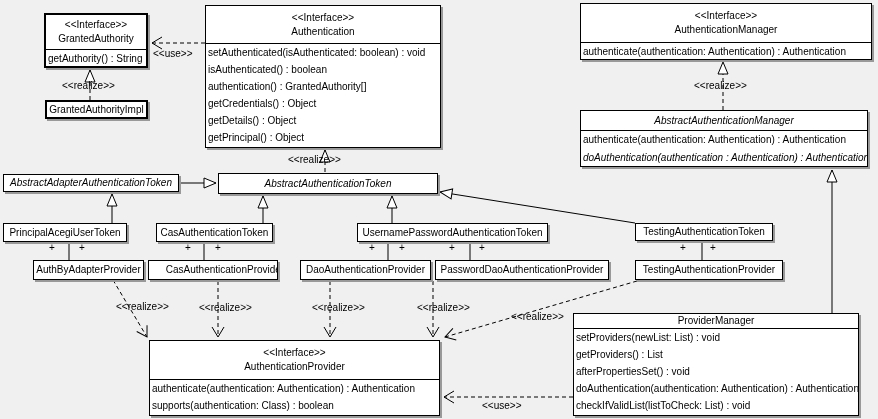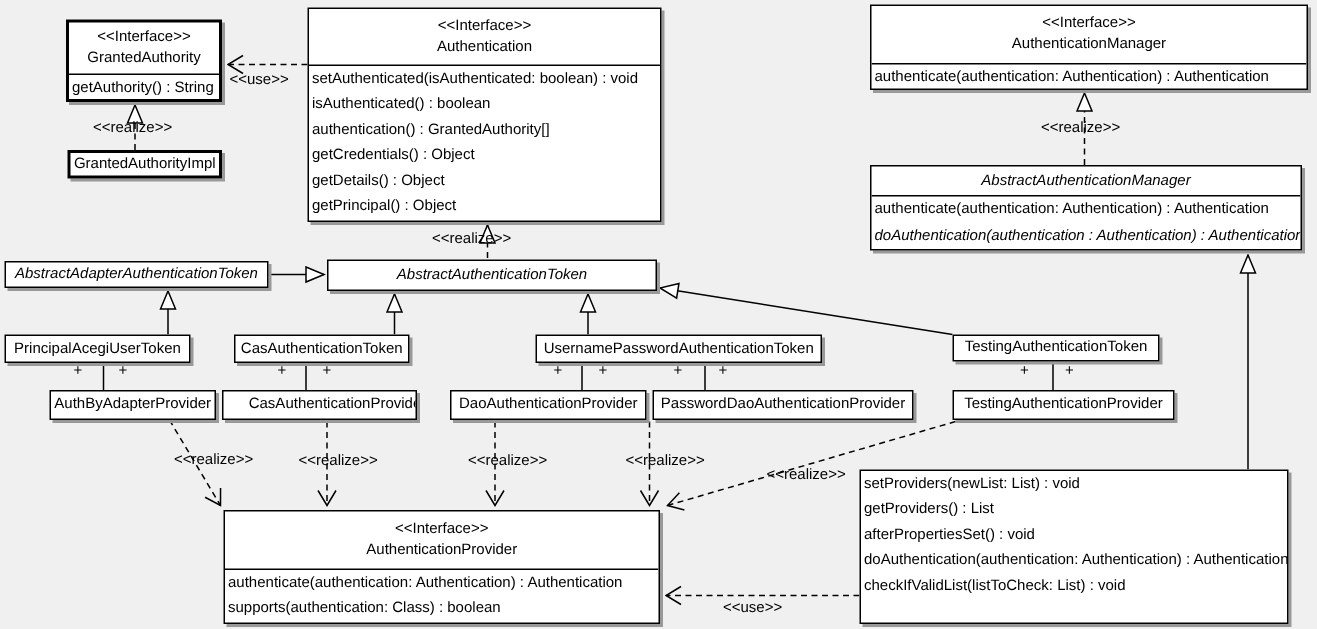--- a/index.html
+++ b/index.html
@@ -150,20 +150,23 @@
   <div class="cls" style="left:149px;top:340px;width:291px;height:76px;">
     <div class="hdr" style="height:39px;">
       <span class="stereo">&lt;&lt;Interface&gt;&gt;</span>
       <span class="cname">AuthenticationProvider</span>
     </div>
     <div class="m">authenticate(authentication: Authentication) : Authentication</div>
     <div class="m">supports(authentication: Class) : boolean</div>
   </div>
 
   <div class="cls" style="left:573px;top:313px;width:286px;height:103px;">
+    <div class="hdr one" style="height:15px;">
+      <span class="cname">ProviderManager</span>
+    </div>
     <div class="m">setProviders(newList: List) : void</div>
     <div class="m">getProviders() : List</div>
     <div class="m">afterPropertiesSet() : void</div>
     <div class="m">doAuthentication(authentication: Authentication) : Authentication</div>
     <div class="m">checkIfValidList(listToCheck: List) : void</div>
   </div>
 
   <span class="elabel" style="left:153px;top:49px;">&lt;&lt;use&gt;&gt;</span>
   <span class="elabel" style="left:62px;top:81px;">&lt;&lt;realize&gt;&gt;</span>
   <span class="elabel" style="left:288px;top:155px;">&lt;&lt;realize&gt;&gt;</span>

